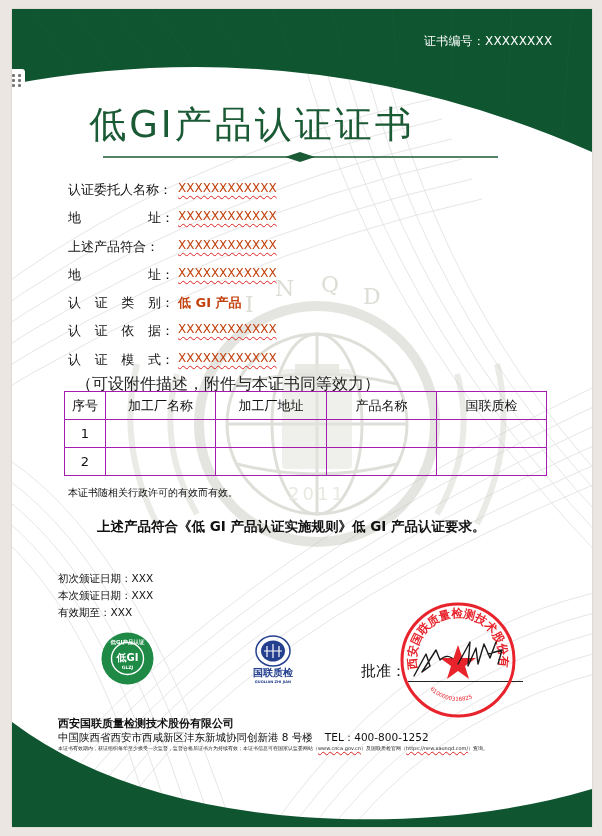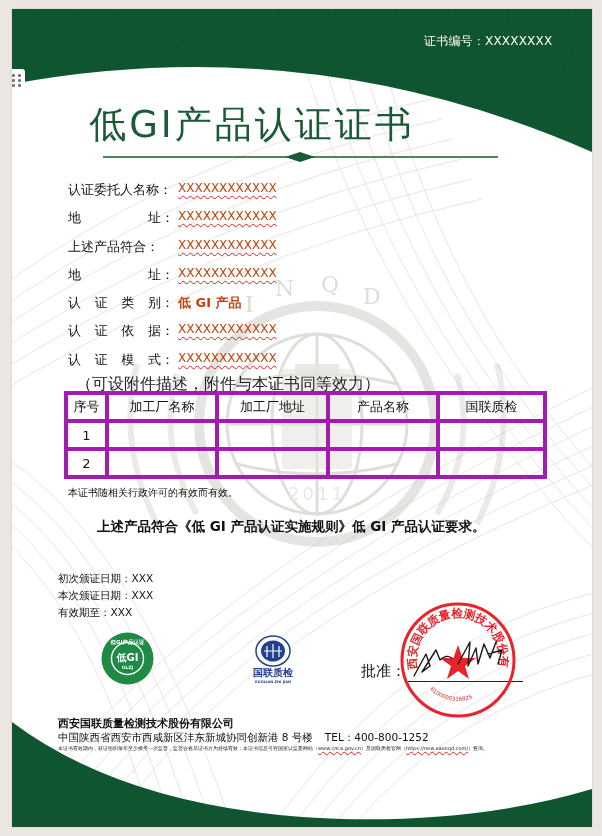--- a/index.html
+++ b/index.html
@@ -37,21 +37,21 @@
   .field .label { width: 110px; white-space: pre; }
   .field .label.spread { display: flex; justify-content: space-between; width: 106px; margin-right: 4px; }
   .field .value { font-size: 12px; color: #c2410c; text-decoration: underline wavy #d22; text-underline-offset: 3px; text-decoration-thickness: 1px; }
   .field .value.bold { font-weight: bold; text-decoration: none; font-size: 13px; }
   .note { position: absolute; left: 76px; top: 374px; font-size: 16px; color: #222; z-index: 3; }
 
   table.products {
     position: absolute; left: 64px; top: 391px; width: 483px; border-collapse: collapse; z-index: 3;
     font-size: 13px;
   }
-  table.products th, table.products td { border: 4px solid #a21caf; height: 28px; text-align: center; font-weight: normal; }
+  table.products th, table.products td { border: 1px solid #a21caf; height: 28px; text-align: center; font-weight: normal; }
   table.products th:nth-child(1) { width: 41px; }
   table.products th:nth-child(2) { width: 110px; }
   table.products th:nth-child(3) { width: 111px; }
   table.products th:nth-child(4) { width: 110px; margin-left: 28px; }
 
   .valid-note { position: absolute; left: 68px; top: 486px; font-size: 10px; z-index: 3; }
   .conform { position: absolute; left: 97px; top: 518px; font-size: 13.5px; font-weight: bold; z-index: 3; }
 
   .dates { position: absolute; left: 58px; top: 570px; font-size: 10.5px; line-height: 17px; z-index: 3; }
 

